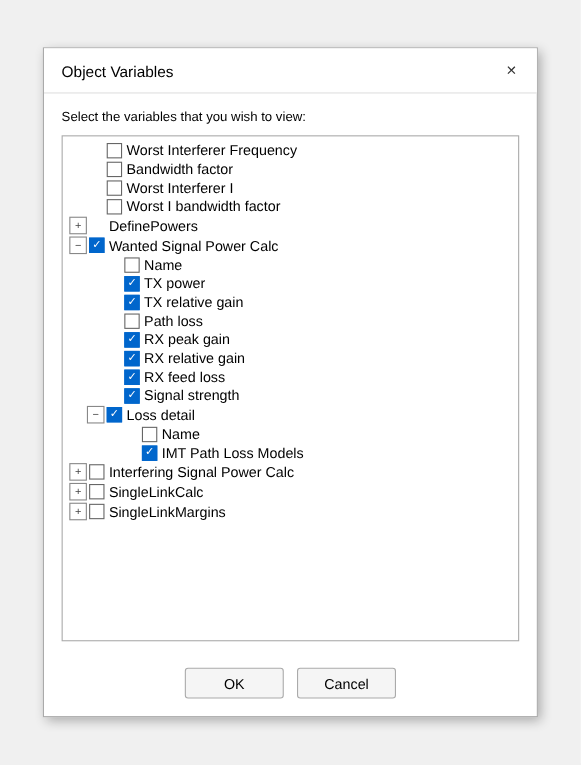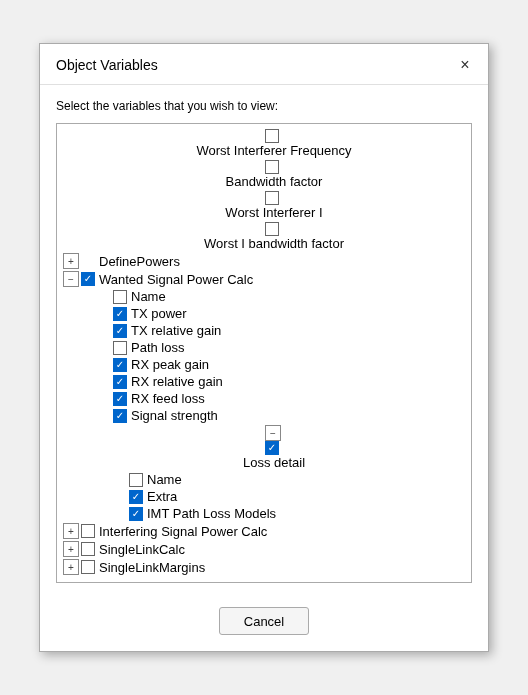--- a/index.html
+++ b/index.html
@@ -65,21 +65,21 @@
     .tree-container::-webkit-scrollbar-track { background: #f0f0f0; }
     .tree-container::-webkit-scrollbar-thumb { background: #c0c0c0; border: 2px solid #f0f0f0; }
 
     .tree-item {
       display: flex;
       align-items: center;
       padding: 1px 0;
       white-space: nowrap;
     }
     .indent1 { padding-left: 4px; }
-    .indent2 { padding-left: 20px; flex-direction: column; }
+    .indent2 { padding-left: 20px; }
     .indent3 { padding-left: 36px; }
     .indent4 { padding-left: 52px; }
 
     .expander {
       width: 16px;
       height: 16px;
       border: 1px solid #888;
       display: inline-flex;
       align-items: center;
       justify-content: center;
@@ -225,40 +225,36 @@
           <span class="item-label">Loss detail</span>
         </div>
         <div class="tree-item indent4">
           <span class="spacer-expander"></span>
           <span class="checkbox"></span>
           <span class="item-label">Name</span>
         </div>
         <div class="tree-item indent4">
           <span class="spacer-expander"></span>
           <span class="checkbox checked"></span>
-          <span class="item-label">Extra</span>
-        </div>
-        <div class="tree-item indent4">
-          <span class="spacer-expander"></span>
-          <span class="checkbox checked"></span>
           <span class="item-label">IMT Path Loss Models</span>
         </div>
         <div class="tree-item indent1">
           <span class="expander">+</span>
           <span class="checkbox"></span>
           <span class="item-label">Interfering Signal Power Calc</span>
         </div>
         <div class="tree-item indent1">
           <span class="expander">+</span>
           <span class="checkbox"></span>
           <span class="item-label">SingleLinkCalc</span>
         </div>
         <div class="tree-item indent1">
           <span class="expander">+</span>
           <span class="checkbox"></span>
           <span class="item-label">SingleLinkMargins</span>
         </div>
       </div>
   </div>
   <div class="dialog-footer">
+    <button class="btn">OK</button>
     <button class="btn">Cancel</button>
   </div>
 </div>
 
 </body></html>

